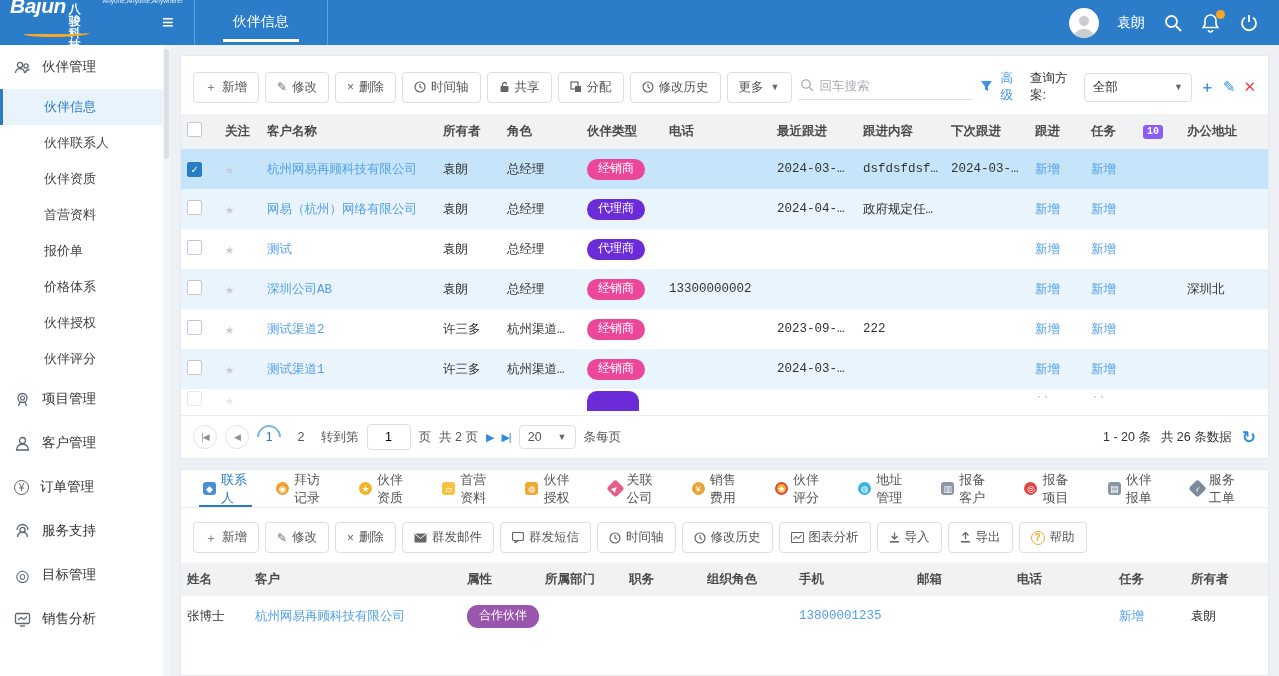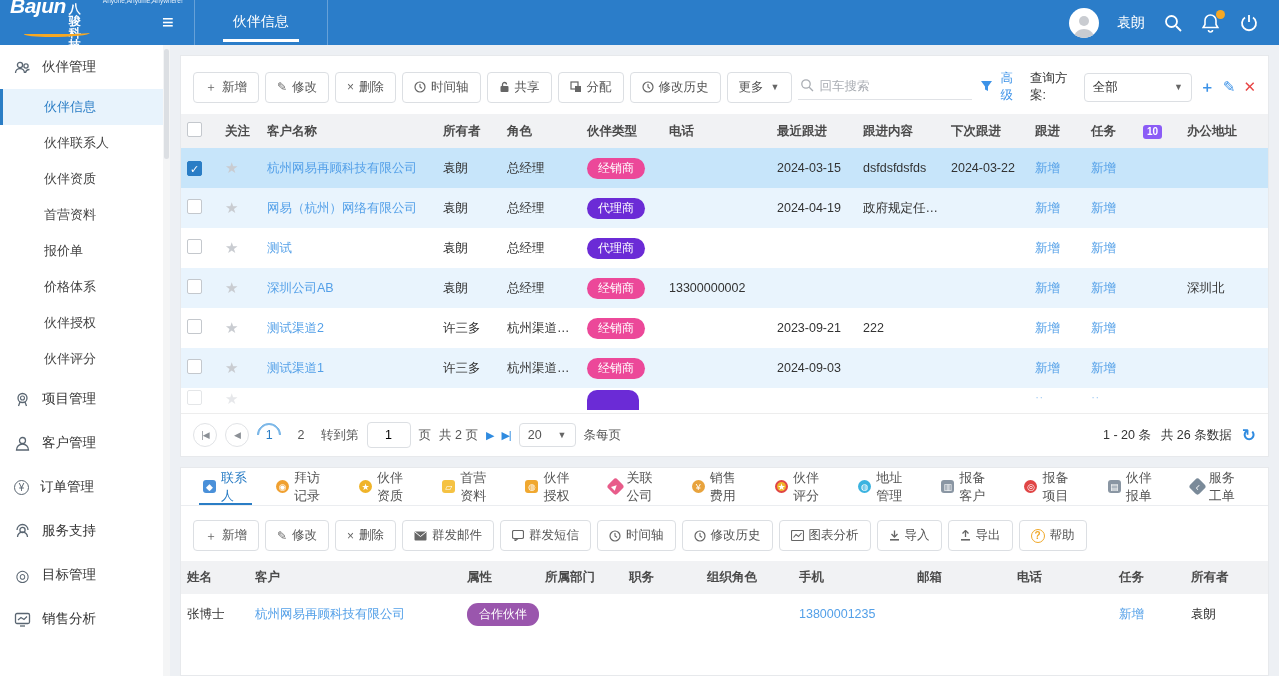--- a/index.html
+++ b/index.html
@@ -48,21 +48,21 @@
   .search { display:flex; align-items:center; gap:6px; border-bottom:1px solid #e0e2e6; padding:4px 2px; width:195px; color:#999;}
   .search input { border:none; outline:none; font-size:12.5px; width:150px; color:#333;font-family:Liberation Mono, monospace;}
   .search input::placeholder { color:#a9adb3;}
   .adv { color:#3d93e8; cursor:pointer;}
   .qlabel { color:#333;}
   .select { border:1px solid #dcdfe3; border-radius:4px; padding:5px 8px; display:flex; align-items:center; gap:26px; cursor:pointer; min-width:108px; justify-content:space-between;}
   .ico-btn { cursor:pointer; font-weight:bold; font-size:15px;}
   .blue { color:#3d93e8;} .red { color:#e84545;}
 
   
-  table { border-collapse:collapse; table-layout:fixed; width:100%;}
+  table { border-collapse:collapse; table-layout:fixed; width:100%;font-family:Liberation Mono, monospace;}
   th { background:#f1f2f4; color:#4a4a4a; font-weight:bold; text-align:left; padding:8px 6px; font-size:12.5px; white-space:nowrap; overflow:hidden;}
   td { padding:0 6px; height:40px; font-size:12.5px; white-space:nowrap; overflow:hidden; text-overflow:ellipsis;}
   tr.sel td { background:#c7e5fa;}
   tr.alt td { background:#e9f4fd;}
   tr.partial { height:17px;}
   tr.partial td { height:17px; padding-top:2px; vertical-align:top; overflow:hidden;}
   .lnk { color:#54a0e8; cursor:pointer; text-decoration:none;}
   .pill { display:inline-block; padding:3px 11px; border-radius:11px; color:#fff; font-size:12px; line-height:1.25;}
   .pill-magenta { background:#ec4899;} .pill-purple { background:#6b2bd6;} .pill-soft { background:#9a56ad; padding:4px 12px;}
   .pill-stub { width:52px; height:20px; border-radius:10px 10px 0 0; background:#6b2bd6; display:inline-block;}
@@ -409,21 +409,21 @@
             <td></td>
           </tr>
           <tr class="alt">
             <td><span class="cbx"></span></td>
             <td><span class="star">★</span></td>
             <td><a class="lnk">测试渠道1</a></td>
             <td>许三多</td>
             <td>杭州渠道经理</td>
             <td><span class="pill pill-magenta">经销商</span></td>
             <td></td>
-            <td>2024-09-03</td>
+            <td>2024-03-03</td>
             <td></td>
             <td></td>
             <td><a class="lnk">新增</a></td>
             <td><a class="lnk">新增</a></td>
             <td></td>
             <td></td>
           </tr>
           <tr class="partial">
             <td><span class="cbx" style="opacity:.45"></span></td>
             <td><span class="star" style="opacity:.45">★</span></td>

